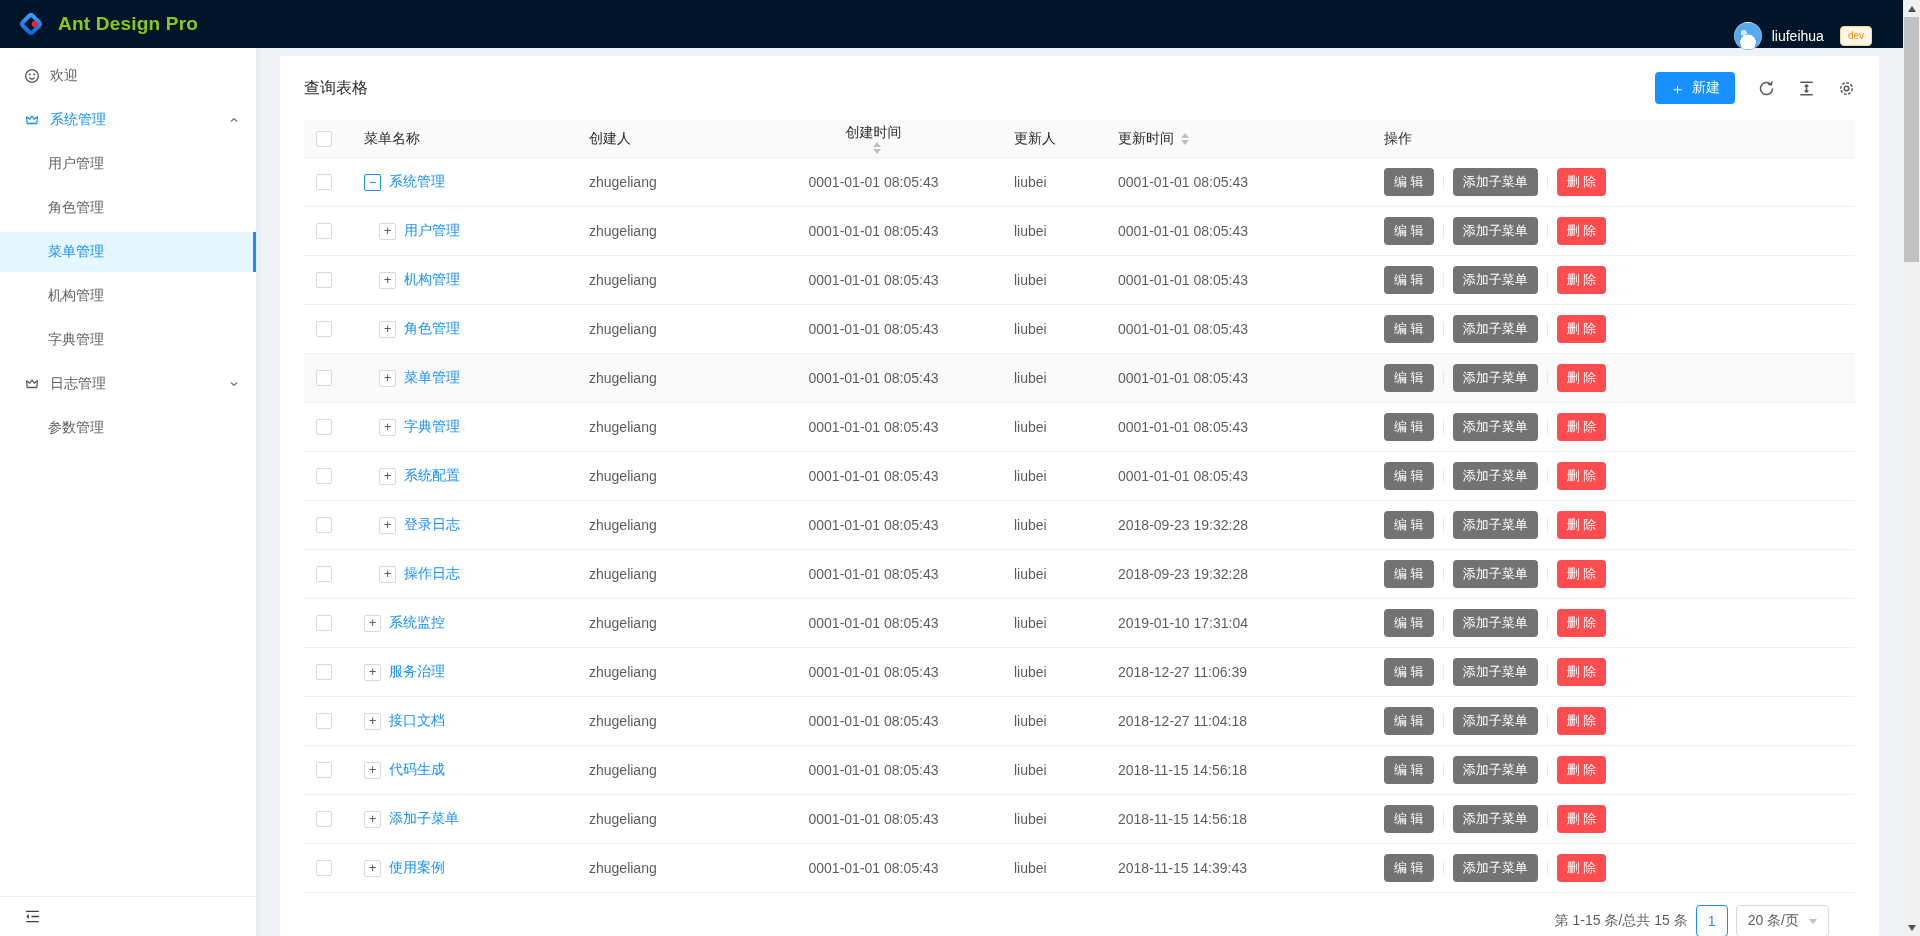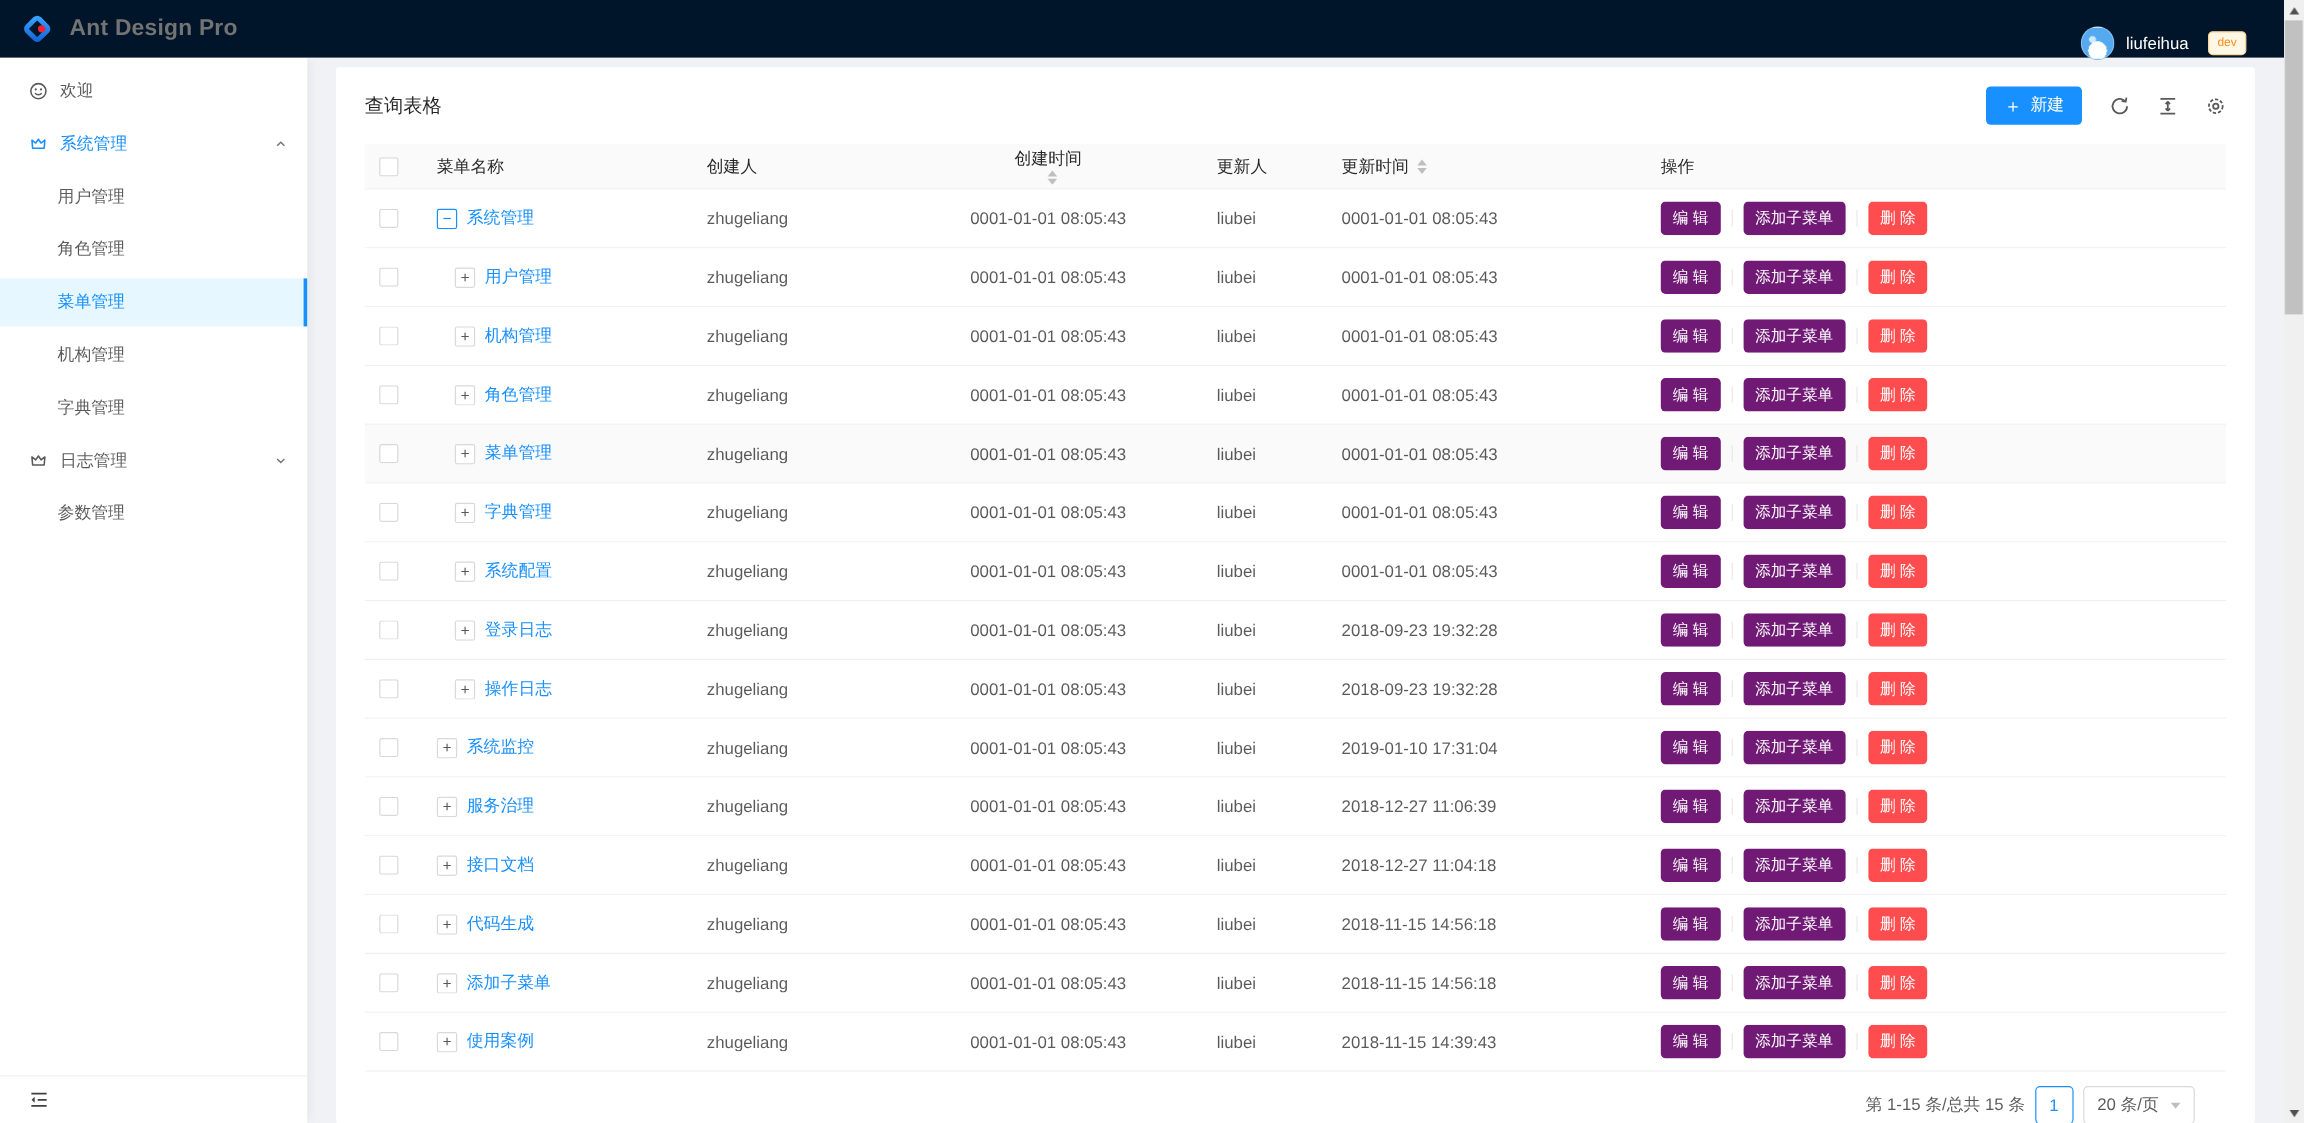--- a/index.html
+++ b/index.html
@@ -9,21 +9,21 @@
     font-family:"Liberation Sans","DejaVu Sans",sans-serif;
     background:#f0f2f5; color:rgba(0,0,0,.65); font-size:14px;
   }
   
   .app-header{
     position:fixed; top:0; left:0; width:1920px; height:48px;
     background:#001529; display:flex; align-items:center; justify-content:space-between;
     padding:0 48px 0 16px; z-index:5;
   }
   .logo-wrap{ display:flex; align-items:center; }
-  .logo-title{ color:#737373; font-size:19px; font-weight:700; margin:0 0 0 12px; letter-spacing:.2px; }
+  .logo-title{ color:#84cc16; font-size:19px; font-weight:700; margin:0 0 0 12px; letter-spacing:.2px; }
   .header-right{ display:flex; align-items:center; gap:10px;margin-top:24px; }
   .avatar{
     width:28px; height:28px; border-radius:50%; display:inline-block;
     background:
       radial-gradient(circle at 50% 74%, #ffffff 0 33%, rgba(255,255,255,0) 34%),
       radial-gradient(circle at 34% 38%, #cfe9ff 0 12%, rgba(255,255,255,0) 13%),
       #54a9ef;
     border:1px solid rgba(255,255,255,.25);
   }
   .user-name{ color:#fff; font-size:14px; margin-right:6px; }
@@ -101,21 +101,21 @@
     width:17px; height:17px; border:1px solid #d9d9d9; border-radius:2px; background:#fff;
     display:inline-flex; align-items:center; justify-content:center; margin-right:8px; flex:none;
     font-family:"DejaVu Sans Mono",monospace; font-size:12px; line-height:1; color:rgba(0,0,0,.65); cursor:pointer;
   }
   .expander.minus{ border-color:#1890ff; color:#1890ff; }
   .name-link{ color:#1890ff; text-decoration:none; cursor:pointer; }
   .btn-sm{
     height:28px; padding:0 10px; border:none; border-radius:4px; color:#fff;
     font-size:13px; cursor:pointer; white-space:nowrap;
   }
-  .btn-blue{ background:#701a75; }
+  .btn-blue{ background:#737373; }
   .btn-red{ background:#ff4d4f; }
   .vdiv{ width:1px; height:14px; background:#e8e8e8; margin:0 9px; }
   
   .pagination{
     display:flex; justify-content:flex-end; align-items:center;
     padding:12px 50px 0 0; gap:8px; color:rgba(0,0,0,.65);
   }
   .page-btn{
     min-width:32px; height:32px; border:1px solid #1890ff; color:#1890ff; background:#fff;
     border-radius:4px; font-size:14px; cursor:pointer;

